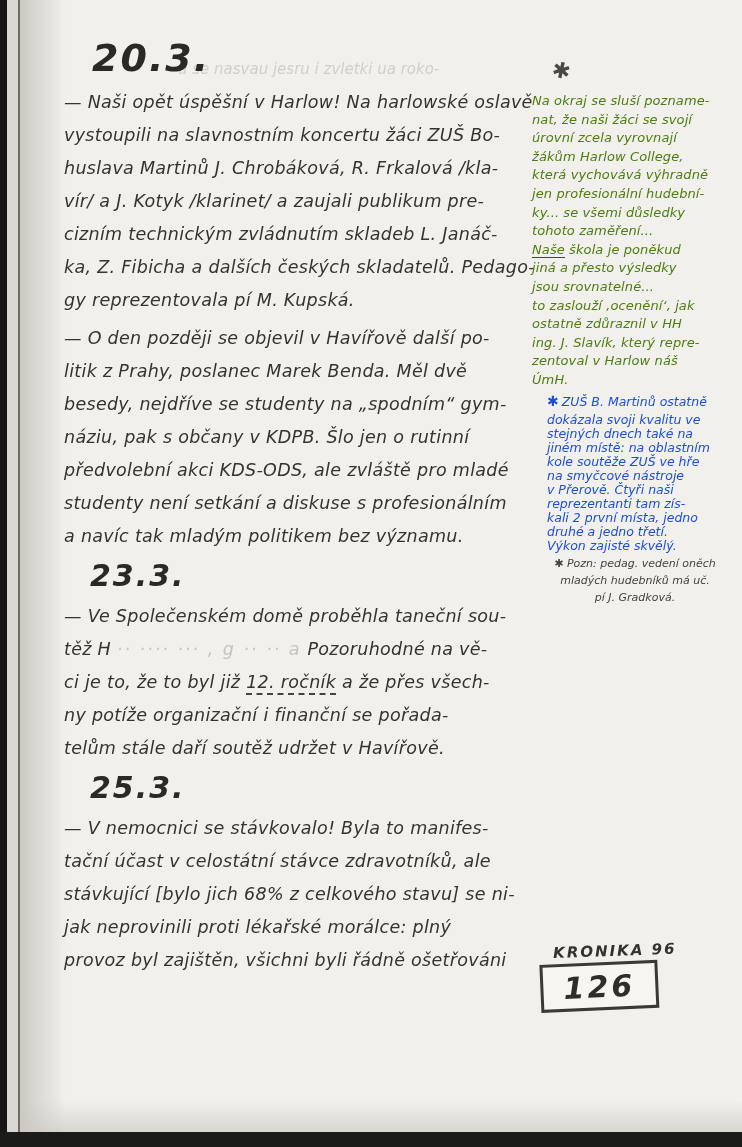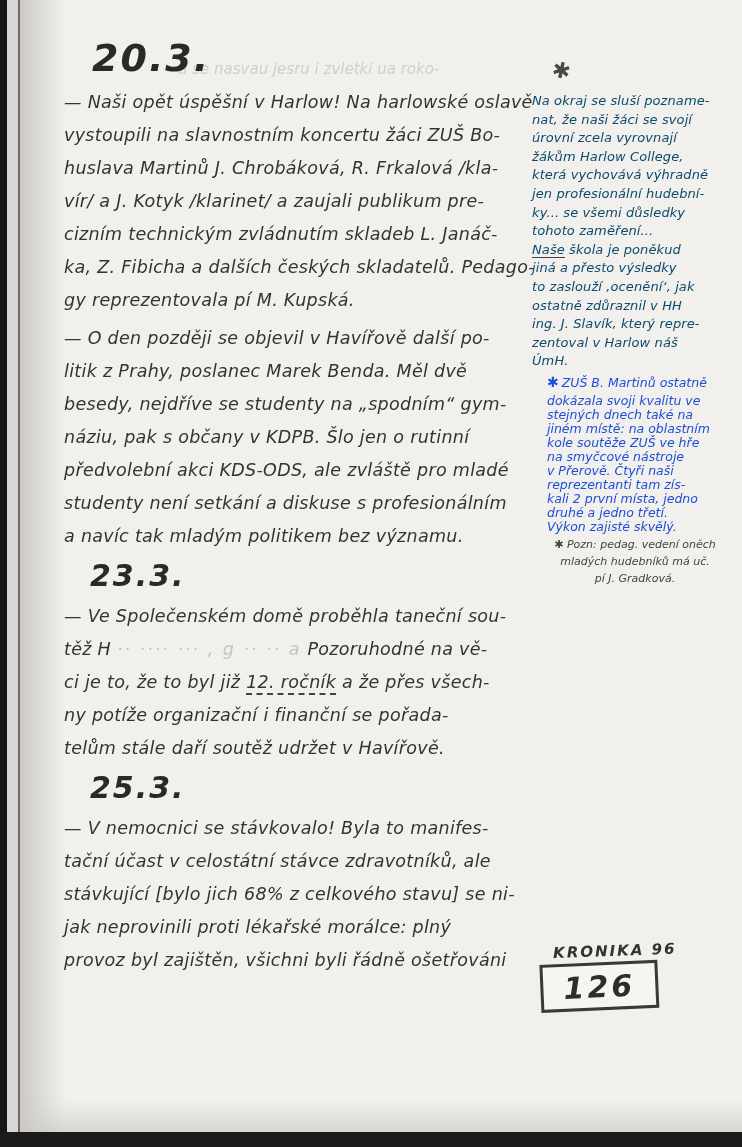--- a/index.html
+++ b/index.html
@@ -29,21 +29,21 @@
   .date-h2{font-size:30px;font-weight:bold;color:#2a2926;
     margin:6px 0 8px 26px;letter-spacing:2px;line-height:1.1;}
   .para{margin:0 0 5px 0;font-size:17.5px;line-height:33px;font-style:italic;}
   .para .hline{white-space:nowrap;}
   .hline{white-space:nowrap;}
   .faded{color:#b7b4ad;opacity:.75;letter-spacing:2px;}
   .dashed-underline{border-bottom:2px dashed #45433f;padding-bottom:1px;}
 
   
   .margin-col{position:absolute;left:532px;top:92px;width:206px;}
-  .mnote{font-size:13px;line-height:18.6px;color:#0c4a6e;font-style:italic;letter-spacing:.1px;}
+  .mnote{font-size:13px;line-height:18.6px;color:#4d7c0f;font-style:italic;letter-spacing:.1px;}
   .mnote2{font-size:12.5px;line-height:14px;color:#1d4ed8;font-style:italic;margin-top:4px;margin-left:15px;}
   .mfoot{font-size:11px;line-height:17px;color:#45433e;font-style:italic;margin-top:2px;text-align:center;}
   .star{position:absolute;left:552px;top:58px;font-size:22px;color:#4a4843;transform:rotate(12deg);}
   .inline-star{font-style:normal;font-size:14px;margin-right:3px;}
   .solid-underline{border-bottom:1.5px solid #45433f;}
 
   
   .stamp{position:absolute;left:540px;top:942px;transform:rotate(-2deg);}
   .stamp-label{font-size:15px;font-weight:bold;font-style:italic;color:#33322e;
     letter-spacing:2px;margin-left:14px;}
@@ -132,20 +132,21 @@
       <div class="hline">ky... se všemi důsledky</div>
       <div class="hline">tohoto zaměření...</div>
     </div>
 
   <div class="mnote hline">
     <span class="solid-underline">Naše</span><span> škola je poněkud</span>
   </div>
 
   <div class="mnote">
       <div class="hline">jiná a přesto výsledky</div>
+      <div class="hline">jsou srovnatelné...</div>
       <div class="hline">to zaslouží ‚ocenění‘, jak</div>
       <div class="hline">ostatně zdůraznil v HH</div>
       <div class="hline">ing. J. Slavík, který repre-</div>
       <div class="hline">zentoval v Harlow náš</div>
       <div class="hline">ÚmH.</div>
     </div>
 
   <div class="mnote2 hline">
     <span class="inline-star">✱</span><span>ZUŠ B. Martinů ostatně</span>
   </div>

